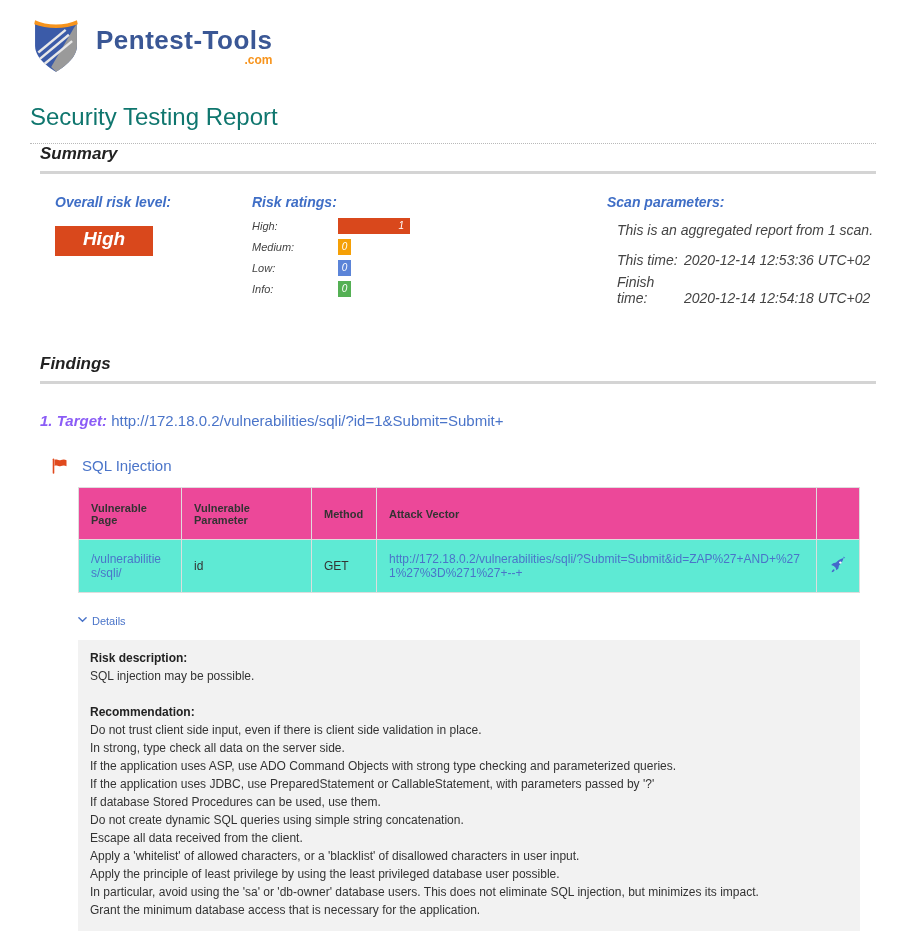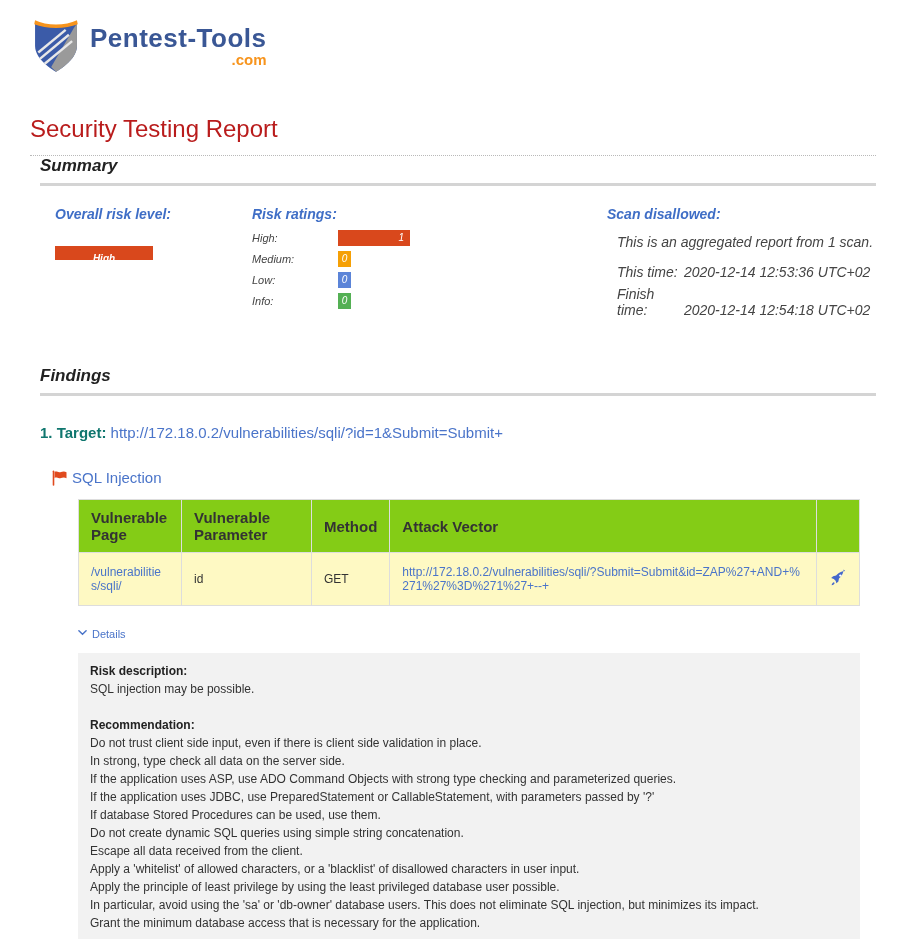--- a/index.html
+++ b/index.html
@@ -5,71 +5,71 @@
   * { margin:0; padding:0; box-sizing:border-box; }
   html,body { background:#ffffff; }
   body {
     width:906px; min-height:939px; margin:0 auto;
     font-family:"Liberation Sans", sans-serif;
     color:#333;
   }
   .page { padding:15px 30px 10px 30px; }
 
   
-  .logo { display:flex; align-items:center; gap:8px; height:62px; }
+  .logo { display:flex; align-items:center; gap:14px; height:62px; }
   .logo-shield { width:52px; height:58px; }
   .logo-text { line-height:1; }
   .logo-brand { font-size:26px; font-weight:bold; color:#3a5795; letter-spacing:.5px; }
-  .logo-tld { display:block; text-align:right; font-size:15px; font-weight:bold; color:#f7941d; margin-top:1px; }
-
-  
-  .report-title { margin-top:38px; font-size:24px; font-weight:400; color:#b91c1c; }
+  .logo-tld { display:block; text-align:right; font-size:12px; font-weight:bold; color:#f7941d; margin-top:1px; }
+
+  
+  .report-title { margin-top:26px; font-size:24px; font-weight:400; color:#0f766e; }
   .dotted-sep { border:0; border-top:1px dotted #b9b9b9; margin-top:12px; }
 
   
   .section { margin-left:10px;font-style:italic; }
   .section-heading { font-size:17px; font-weight:bold; color:#222; }
   .section-underline { border:0; border-top:3px solid #d4d4d4; margin-top:7px; }
 
   
   .summary-block { margin-top:20px; display:flex; }
   .col-label { font-size:14px; font-weight:bold; color:#3f6ec6; }
   .col-risk-level { width:212px; padding-left:15px; }
   .risk-level-box {
-    margin-top:24px; width:98px; height:14px; line-height:25px;
-    color:#fff; font-size:10px; font-weight:bold; text-align:center;
+    margin-top:16px; width:98px; height:30px; line-height:25px;
+    color:#fff; font-size:19px; font-weight:bold; text-align:center;
   }
   .col-ratings { width:350px; }
   .ratings-rows { margin-top:8px; }
   .rating-row { display:flex; align-items:center; margin-top:5px;gap:36px; }
   .rating-label { width:50px; font-size:11px; color:#444; }
   .rating-bar { height:16px; color:#fff; font-size:10px; line-height:16px; }
   .bar-wide { width:72px; text-align:right; padding-right:6px; }
   .bar-zero { width:13px; text-align:center; }
   .col-scaninfo { flex:1; padding-left:5px; }
   .scaninfo-body { margin-top:12px; padding-left:10px; font-size:14px; color:#444; }
   .scaninfo-note { margin-bottom:14px; }
   .scaninfo-row { margin-top:6px; }
   .scaninfo-key { display:inline-block; width:63px; }
 
   
   .findings-section { margin-top:48px; }
   .target-heading { margin-left:10px; margin-top:28px; font-size:15px; }
-  .target-prefix { font-weight:bold; color:#0f766e; }
+  .target-prefix { font-weight:bold; color:#8b5cf6;font-style:italic; }
   .target-url { color:#4a74c9; text-decoration:none; font-weight:400; }
 
-  .finding-header { margin-left:22px; margin-top:28px; display:flex; align-items:center; gap:4px; }
+  .finding-header { margin-left:22px; margin-top:28px; display:flex; align-items:center; gap:14px; }
   .flag-icon { width:16px; height:16px; }
   .finding-title { font-size:15px; color:#4a74c9; }
 
   
   .vuln-table { margin-left:48px; margin-top:13px; width:782px; border-collapse:collapse; }
   .vuln-table th, .vuln-table td { border:1px solid #ddd; padding:9px 12px; text-align:left; vertical-align:middle; }
-  .vuln-table th { background:#84cc16; font-size:15px; font-weight:bold; color:#333; height:52px;padding-left:12px; }
-  .vuln-table td { font-size:12px; color:#333; height:53px; background:#fef9c3; }
+  .vuln-table th { background:#ec4899; font-size:11px; font-weight:bold; color:#333; height:52px;padding-left:12px; }
+  .vuln-table td { font-size:12px; color:#333; height:53px; background:#5eead4; }
   .th-page { width:103px; }
   .th-param { width:130px; }
   .th-method { width:65px; }
   .th-icon { width:35px; }
   .cell-link { color:#4a74c9; text-decoration:none; word-break:break-all; }
   .cell-icon { text-align:center; }
   .rocket-icon { width:18px; height:18px; }
 
   
   .details-toggle { margin-left:48px; margin-top:22px; display:inline-flex; align-items:flex-start; gap:5px;
@@ -136,21 +136,21 @@
             <span class="rating-bar bar-zero" style="background: rgb(91, 132, 216);">0</span>
           </div>
           <div class="rating-row">
             <span class="rating-label">Info:</span>
             <span class="rating-bar bar-zero" style="background: rgb(84, 176, 84);">0</span>
           </div>
         </div>
       </div>
 
       <div class="col-scaninfo">
-        <div class="col-label">Scan disallowed:</div>
+        <div class="col-label">Scan parameters:</div>
         <div class="scaninfo-body">
           <div class="scaninfo-note">This is an aggregated report from 1 scan.</div>
           <div class="scaninfo-row">
             <span class="scaninfo-key">This time:</span>
             <span>2020-12-14 12:53:36 UTC+02</span>
           </div>
           <div class="scaninfo-row">
             <span class="scaninfo-key">Finish time:</span>
             <span>2020-12-14 12:54:18 UTC+02</span>
           </div>

